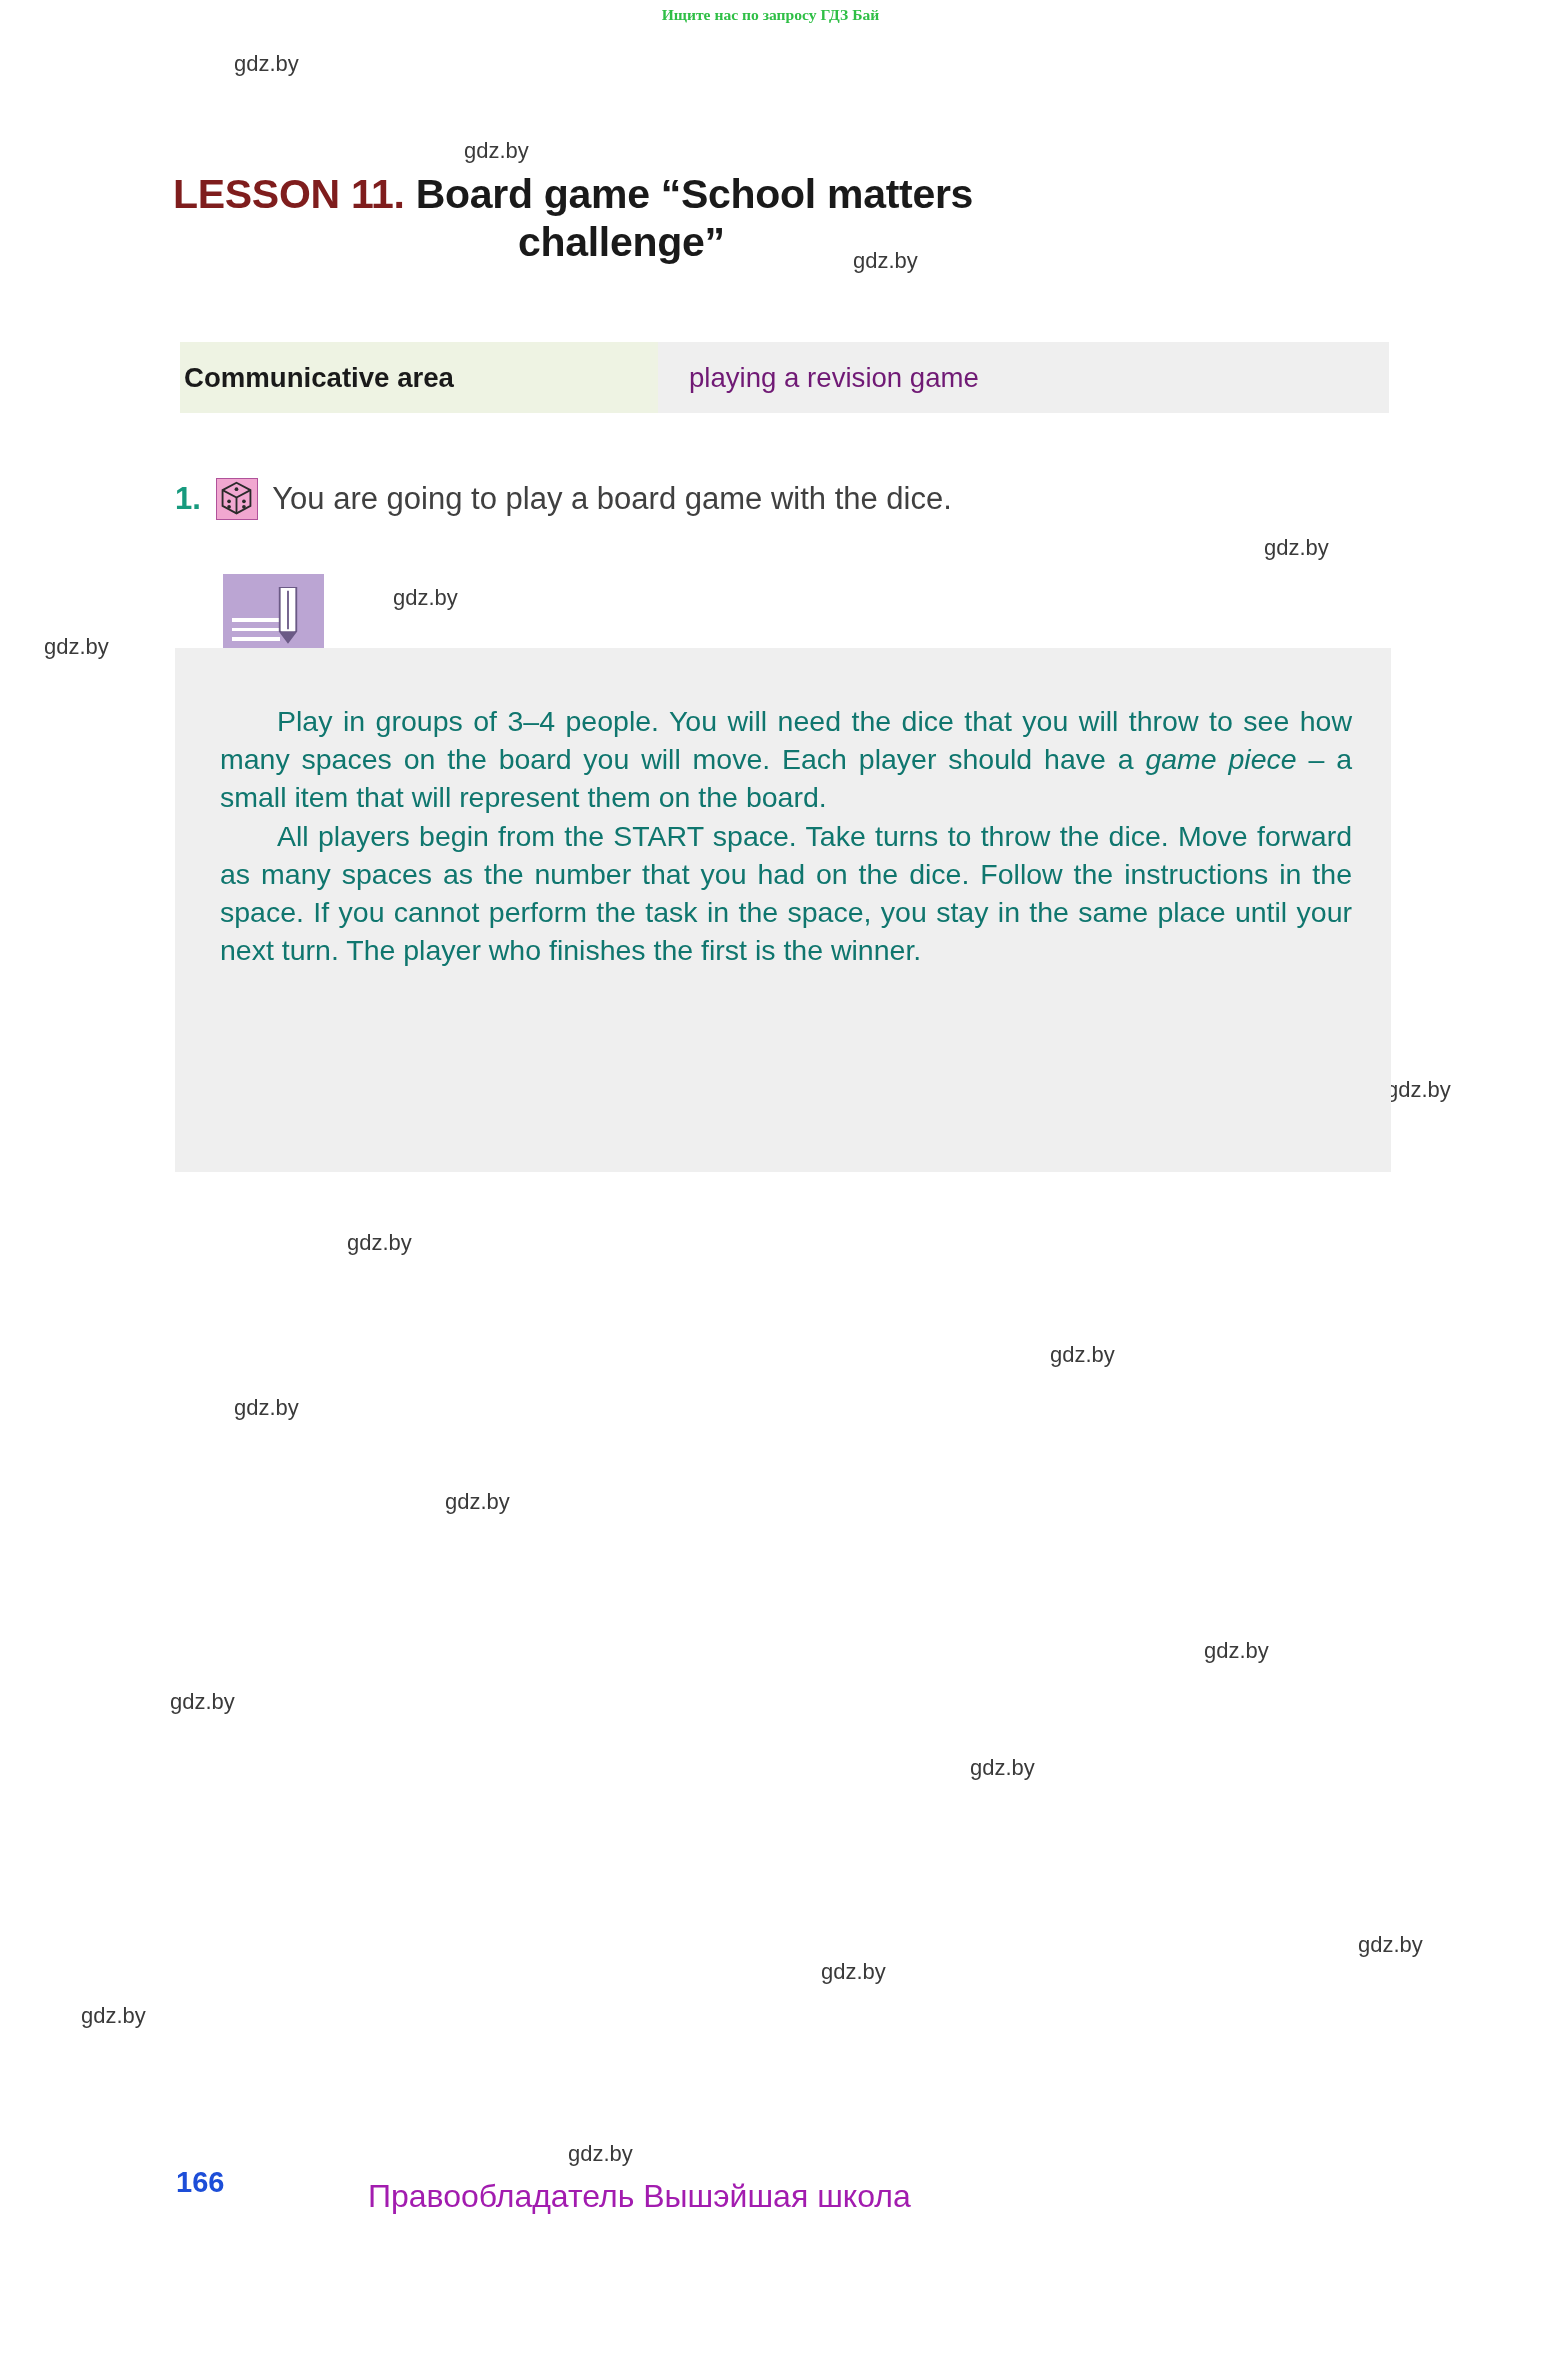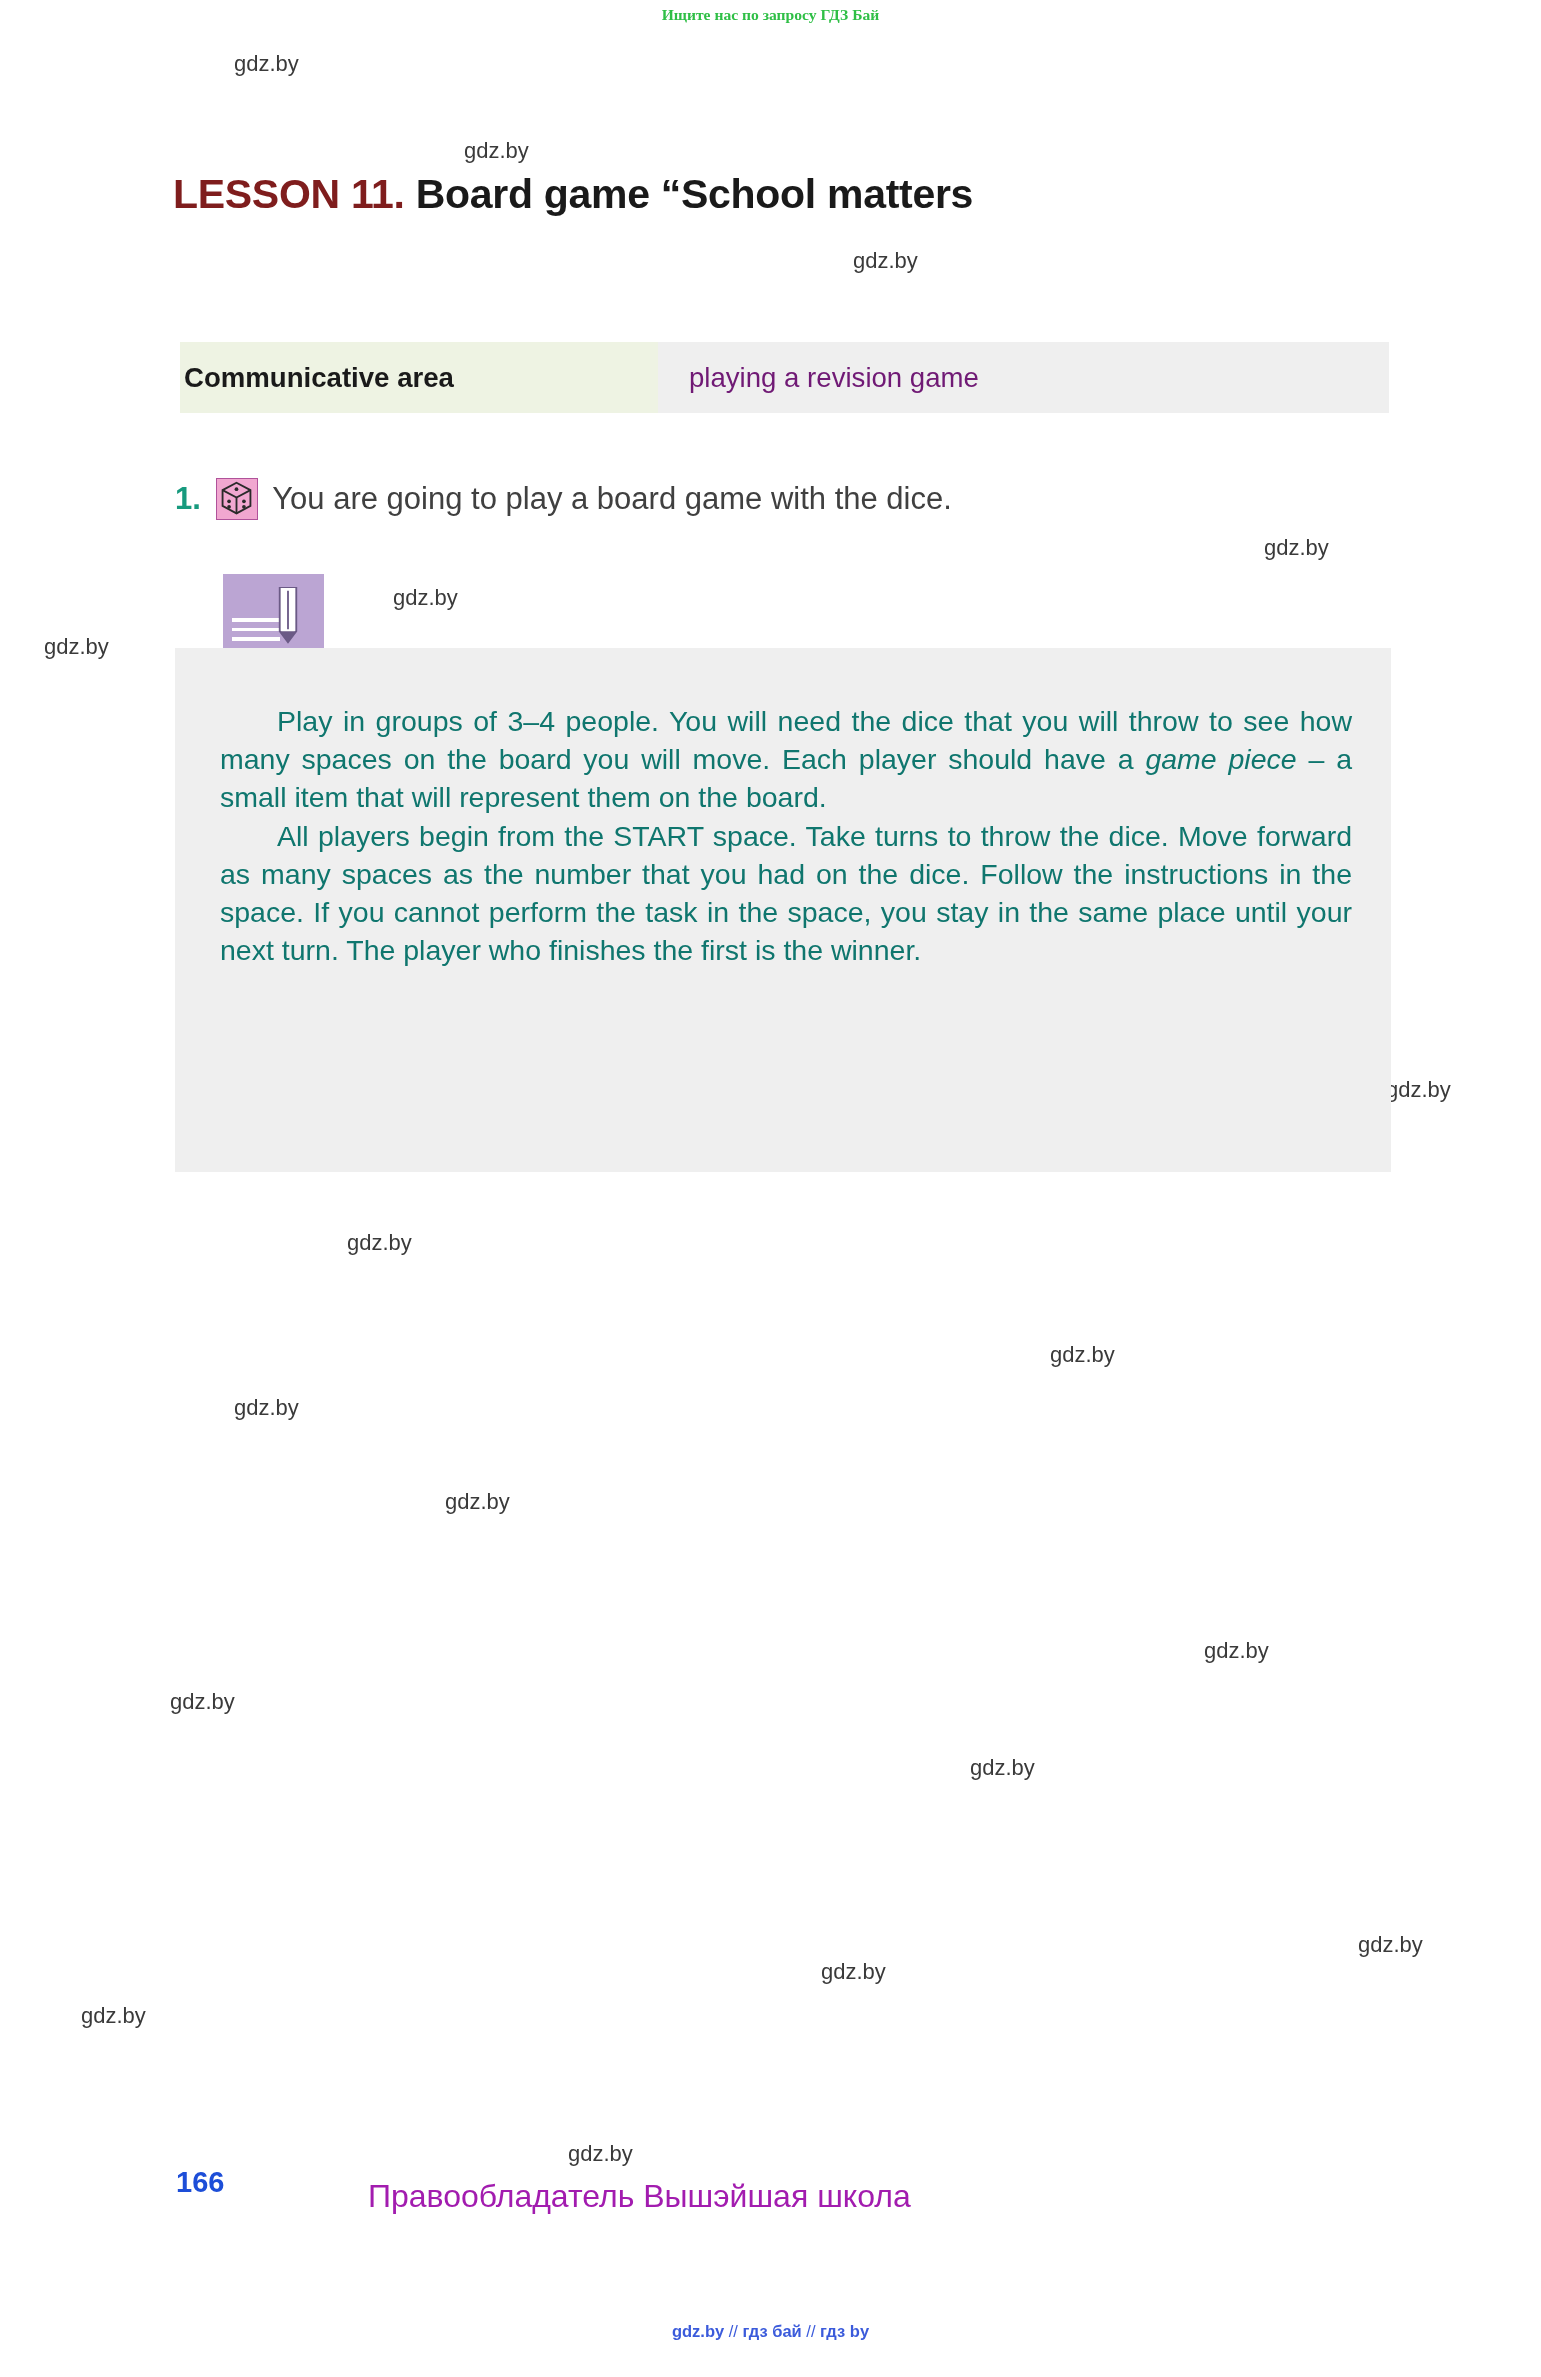--- a/index.html
+++ b/index.html
@@ -244,20 +244,21 @@
       <div class="wm" style="left: 970px; top: 1755px;">gdz.by</div>
       <div class="wm" style="left: 1358px; top: 1932px;">gdz.by</div>
       <div class="wm" style="left: 821px; top: 1959px;">gdz.by</div>
       <div class="wm" style="left: 81px; top: 2003px;">gdz.by</div>
       <div class="wm" style="left: 568px; top: 2141px;">gdz.by</div>
     </div>
 
   <div class="lesson-title">
     <span class="lesson-label">LESSON 11.</span>
     <span>Board game “School matters</span>
+    <span class="title-line2">challenge”</span>
   </div>
 
   <div class="comm-bar">
     <div class="comm-left">Communicative area</div>
     <div class="comm-right">playing a revision game</div>
   </div>
 
   <div class="task-row">
     <span class="task-num">1.</span>
     <span class="dice-icon">
@@ -293,22 +294,15 @@
     <p>
       <span>Play in groups of 3–4 people. You will need the dice that you will throw to see how many spaces on the board you will move. Each player should have a </span><i>game piece</i><span> – a small item that will represent them on the board.</span>
     </p>
     <p>All players begin from the START space. Take turns to throw the dice. Move forward as many spaces as the number that you had on the dice. Follow the instructions in the space. If you cannot perform the task in the space, you stay in the same place until your next turn. The player who finishes the first is the winner.</p>
   </div>
 
   <div class="page-number">166</div>
 
   <div class="copyright">Правообладатель Вышэйшая школа</div>
 
-  <div class="bottom-links">
-    <span>gdz.by</span>
-    <span class="sep">//</span>
-    <span>гдз бай</span>
-    <span class="sep">//</span>
-    <span>гдз by</span>
-  </div>
 
 </div>
 
 
 </body></html>

